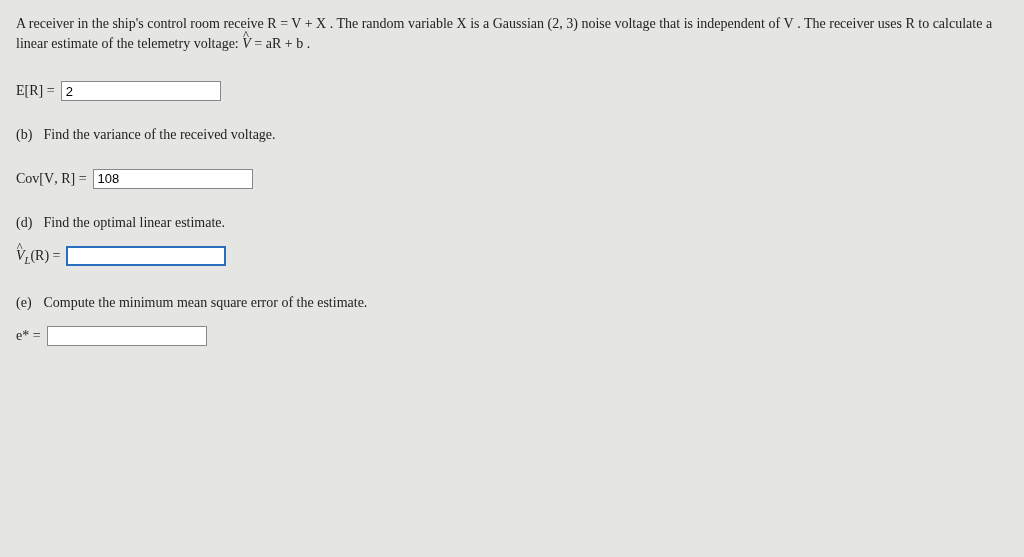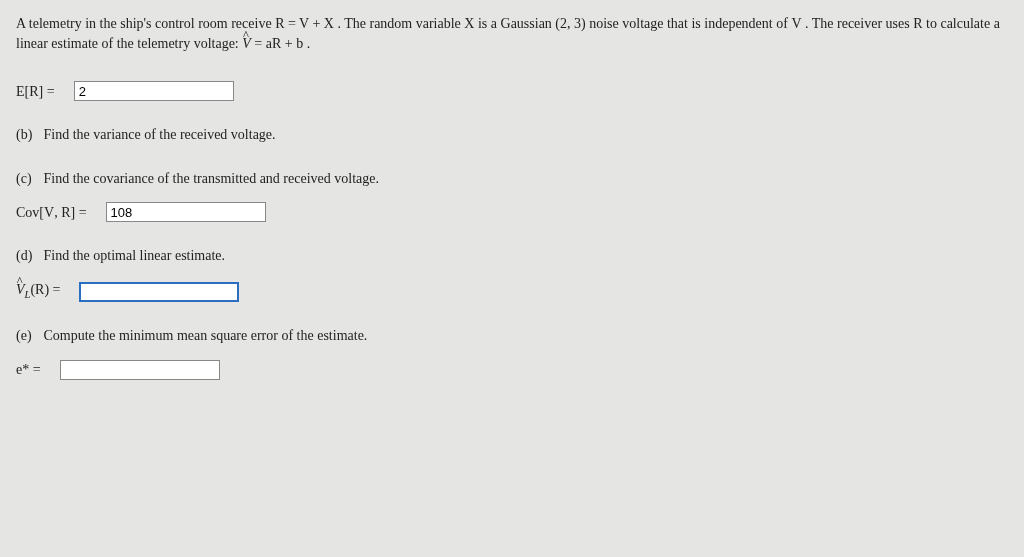--- a/index.html
+++ b/index.html
@@ -10,21 +10,21 @@
     font-family: Georgia, 'Times New Roman', serif;
     font-size: 14px;
     color: #222;
     width: 1024px;
     line-height: 1.4;
   }
   .intro { margin-bottom: 28px; }
   .part { margin-bottom: 24px; }
   .prompt { margin-bottom: 14px; }
   .prompt .plabel { display: inline-block; width: 24px; }
-  .answer-row { display: flex; align-items: flex-end; gap: 19px; margin-top: 9px; }
+  .answer-row { display: flex; align-items: flex-start; gap: 6px; margin-top: 9px; }
   .lhs { white-space: nowrap; }
   input.ans {
     font-family: Arial, sans-serif;
     font-size: 13px;
     height: 20px;
     width: 160px;
     border: 1px solid #888;
     background: #fff;
     padding: 1px 4px;
     outline: none;
@@ -42,21 +42,21 @@
     left: 0.05em;
     font-style: normal;
     font-size: 0.9em;
   }
   .sub { font-size: 0.75em; vertical-align: sub; font-style: italic; }
 </style>
 </head>
 <body>
 
 <div class="intro">
-  <span>A telemetry in the ship's control room receive </span>
+  <span>A receiver in the ship's control room receive </span>
   <span class="math-italic">R = V + X</span>
   <span>. The random variable </span>
   <span class="math-italic">X</span>
   <span> is a Gaussian </span>
   <span>(2, 3)</span>
   <span> noise voltage that is independent of </span>
   <span class="math-italic">V</span>
   <span>. The receiver uses </span>
   <span class="math-italic">R</span>
   <span> to calculate a linear estimate of the telemetry voltage: </span>
@@ -75,24 +75,20 @@
 </div>
 
 <div class="part">
   <div class="prompt">
     <span class="plabel">(b)</span>
     <span>Find the variance of the received voltage.</span>
   </div>
 </div>
 
 <div class="part">
-  <div class="prompt">
-    <span class="plabel">(c)</span>
-    <span>Find the covariance of the transmitted and received voltage.</span>
-  </div>
   <div class="answer-row">
     <span class="lhs">
       <span>Cov[</span><span class="math-italic">V</span><span>, </span><span class="math-italic">R</span><span>] = </span>
     </span>
     <input class="ans" type="text" value="108" style="">
   </div>
 </div>
 
 <div class="part">
   <div class="prompt">

